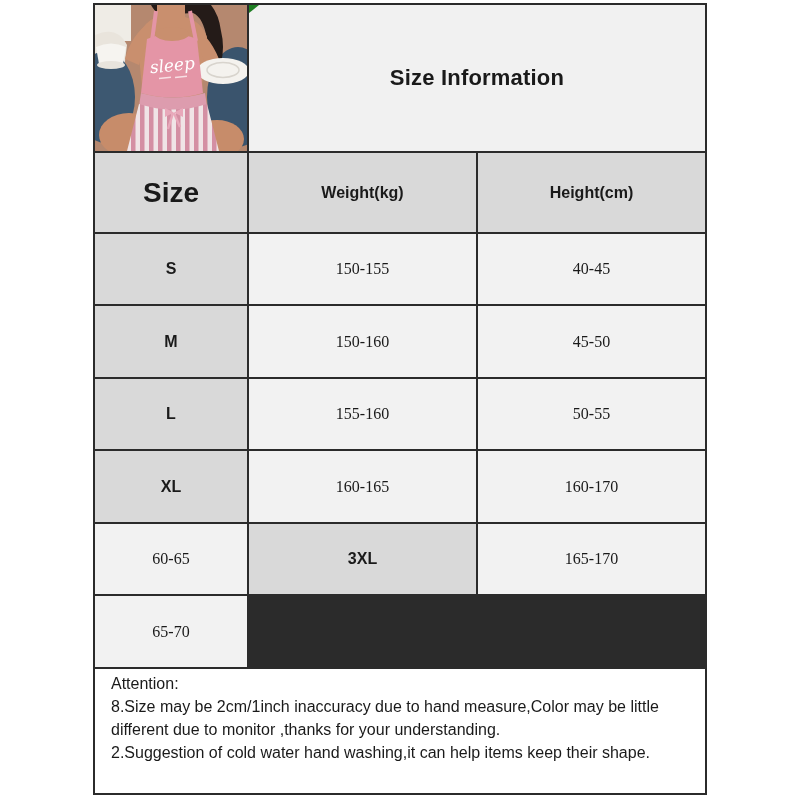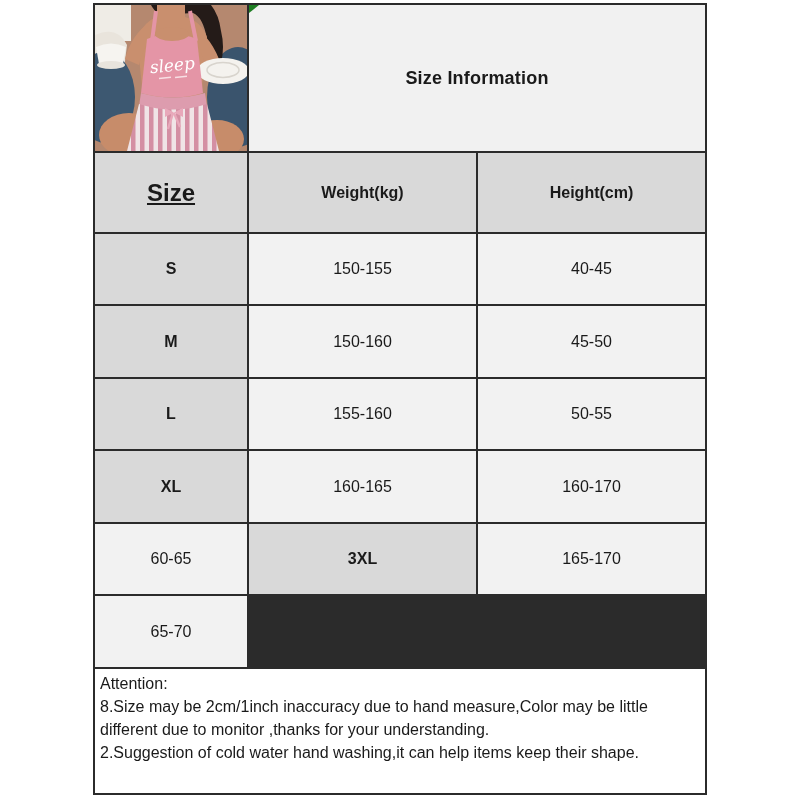--- a/index.html
+++ b/index.html
@@ -10,36 +10,36 @@
   .size-sheet{
     position:absolute;left:93px;top:3px;width:614px;height:792px;
     box-sizing:border-box;border:2px solid #2b2b2b;background:#2b2b2b;
     display:grid;
     grid-template-columns:152px 227px 227px;
     grid-template-rows:146px 79px 70px 71px 70px 71px 70px 71px 124px;
     gap:2px;
   }
   .cell{display:flex;align-items:center;justify-content:center;overflow:hidden;}
   .c-gray{background:#d9d9d9;}
-  .c-light{background:#f2f2f2;}
+  .c-light{background:#f2f2f2;font-family:Liberation Serif, serif;}
   .c-white{background:#ffffff;}
   .photo-cell{position:relative;padding:0;background:#b5886f;}
   .photo-cell svg{display:block;}
   .title-cell{grid-column:2/4;position:relative;background:#f1f1f1;}
-  .title-text{font-weight:bold;font-size:18px;letter-spacing:0.2px;}
+  .title-text{font-weight:bold;font-size:22px;letter-spacing:0.2px;}
   .corner-marker{
     position:absolute;left:0;top:0;width:0;height:0;
     border-top:8px solid #1e7e22;border-right:10px solid transparent;
   }
   .col-head{font-weight:bold;font-size:16px;}
-  .size-head{font-weight:bold;font-size:24px;text-decoration:underline;}
+  .size-head{font-weight:bold;font-size:28px;}
   .size-label{font-weight:bold;font-size:16px;}
   .data-val{font-size:16px;font-weight:normal;}
   .attention-cell{
-    grid-column:1/4;display:block;padding:3px 5px;box-sizing:border-box;
+    grid-column:1/4;display:block;padding:3px 16px;box-sizing:border-box;
     font-size:16px;line-height:23px;text-align:left;
   }
   .attention-cell div{white-space:normal;}
   .shirt-script{font-family:"DejaVu Serif", serif;font-style:italic;}
 </style>
 </head>
 <body>
 
 <div class="size-sheet">
 

